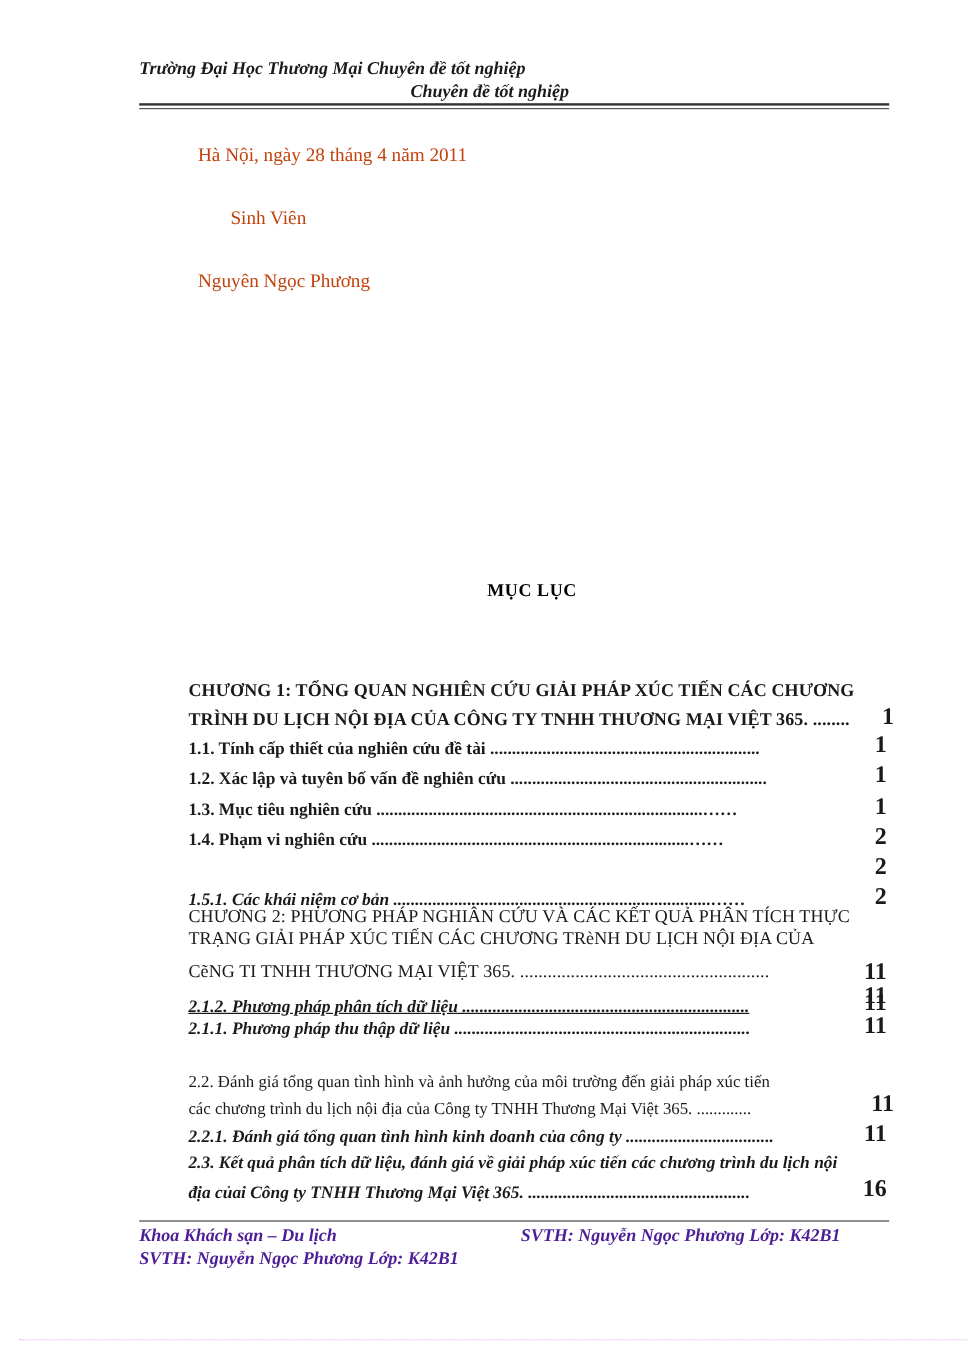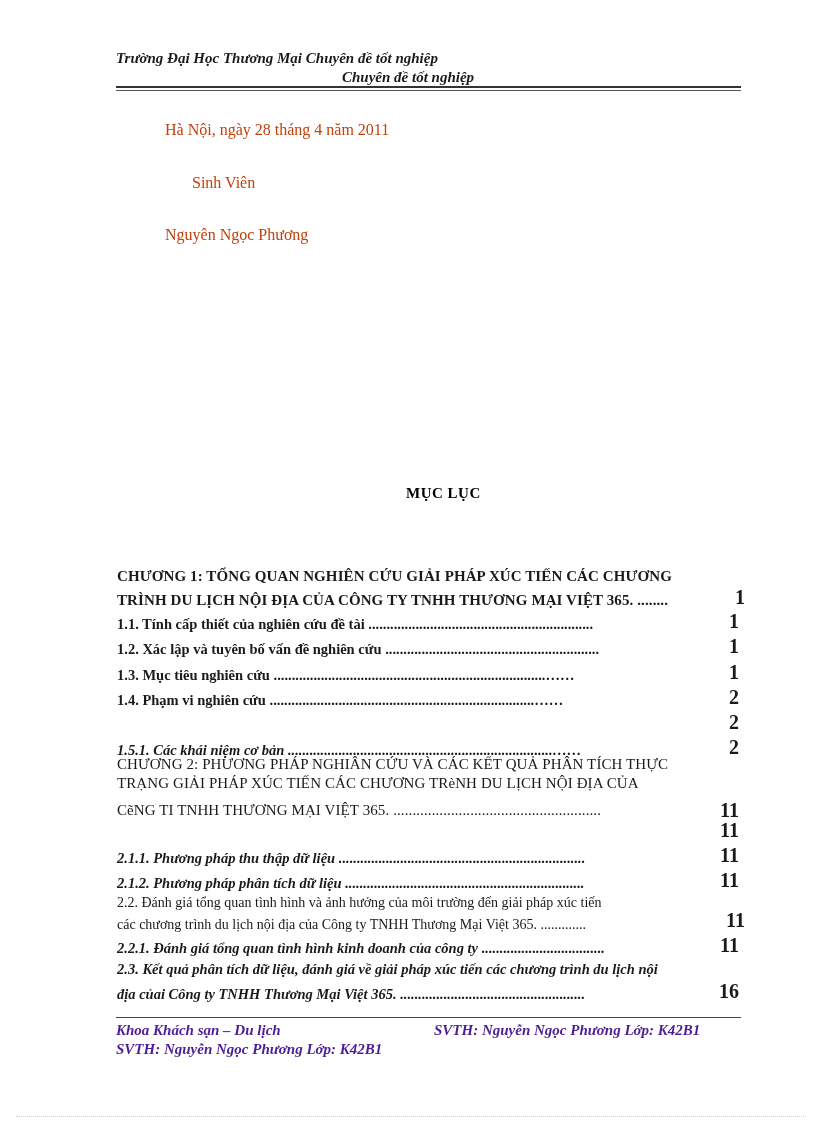--- a/index.html
+++ b/index.html
@@ -6,21 +6,21 @@
     body { width: 816px; height: 1123px; position: relative; overflow: hidden;
       font-family: "Liberation Serif", "DejaVu Serif", serif; color: #111; }
     .abs { position: absolute; }
     .hdr { font-style: italic; font-weight: bold; font-size: 15px; color: #1a1a1a; white-space: nowrap; text-align: right; }
     .hdr-line-thick { position: absolute; left: 116px; width: 625px; top: 86px; height: 2px; background: #333; }
     .hdr-line-thin { position: absolute; left: 116px; width: 625px; top: 90px; height: 1px; background: #555; }
     .sig { font-size: 16px; color: #c2410c; white-space: nowrap; }
     .toc-title { font-size: 15px; letter-spacing: 0.5px; color: #000000; font-weight: bold; }
     .toc { position: absolute; left: 117px; width: 622px; }
     .row { position: absolute; left: 0; width: 622px; font-size: 14.5px; color: #1a1a1a; line-height: 19px; }
-    .row .txt { white-space: nowrap; }
+    .row .txt { white-space: nowrap; margin-left: 40px; }
     .row .pg { position: absolute; right: 0; top: -3px; font-size: 20px; font-weight: bold; }
     .bold { font-weight: bold; }
     .ital { font-style: italic; font-weight: bold; }
     .chap { font-size: 15px; font-weight: bold; letter-spacing: 0.1px; }
     .chap2 { font-size: 15px; font-weight: normal; letter-spacing: 0.1px; }
     .ftr-line { position: absolute; left: 116px; width: 625px; top: 1017px; height: 1px; background: #444; }
     .ftr { font-style: italic; font-weight: bold; font-size: 15px; color: #4c1d95; white-space: nowrap; }
     .page-edge { position: absolute; left: 16px; width: 490px; top: 1122px; height: 0;
       border-top: 1px dotted #f3b6f0; width: 790px; }
   </style>
@@ -84,21 +84,21 @@
 
   <div class="row" style="top:824px;">
     <span class="pg">11</span>
   </div>
 
   <div class="row ital" style="top:849px;">
     <span class="txt">2.1.1. Phương pháp thu thập dữ liệu ....................................................................</span>
     <span class="pg" style="font-style:normal;">11</span>
   </div>
 
-  <div class="row ital" style="top:874px;">
+  <div class="row ital" style="top:830px;text-decoration:underline;">
     <span class="txt">2.1.2. Phương pháp phân tích dữ liệu ..................................................................</span>
     <span class="pg" style="font-style:normal;">11</span>
   </div>
 
   <div class="row" style="top:893px;">
     <div class="txt" style="font-size:14px;">2.2. Đánh  giá  tổng  quan  tình  hình  và  ảnh  hưởng  của  môi  trường  đến  giải  pháp  xúc  tiến</div>
     <div class="txt" style="font-size:14px; margin-top:3px;">các  chương  trình   du lịch nội địa của Công ty TNHH Thương Mại Việt 365. .............</div>
     <span class="pg" style="top:18px; right:-6px;">11</span>
   </div>
 

